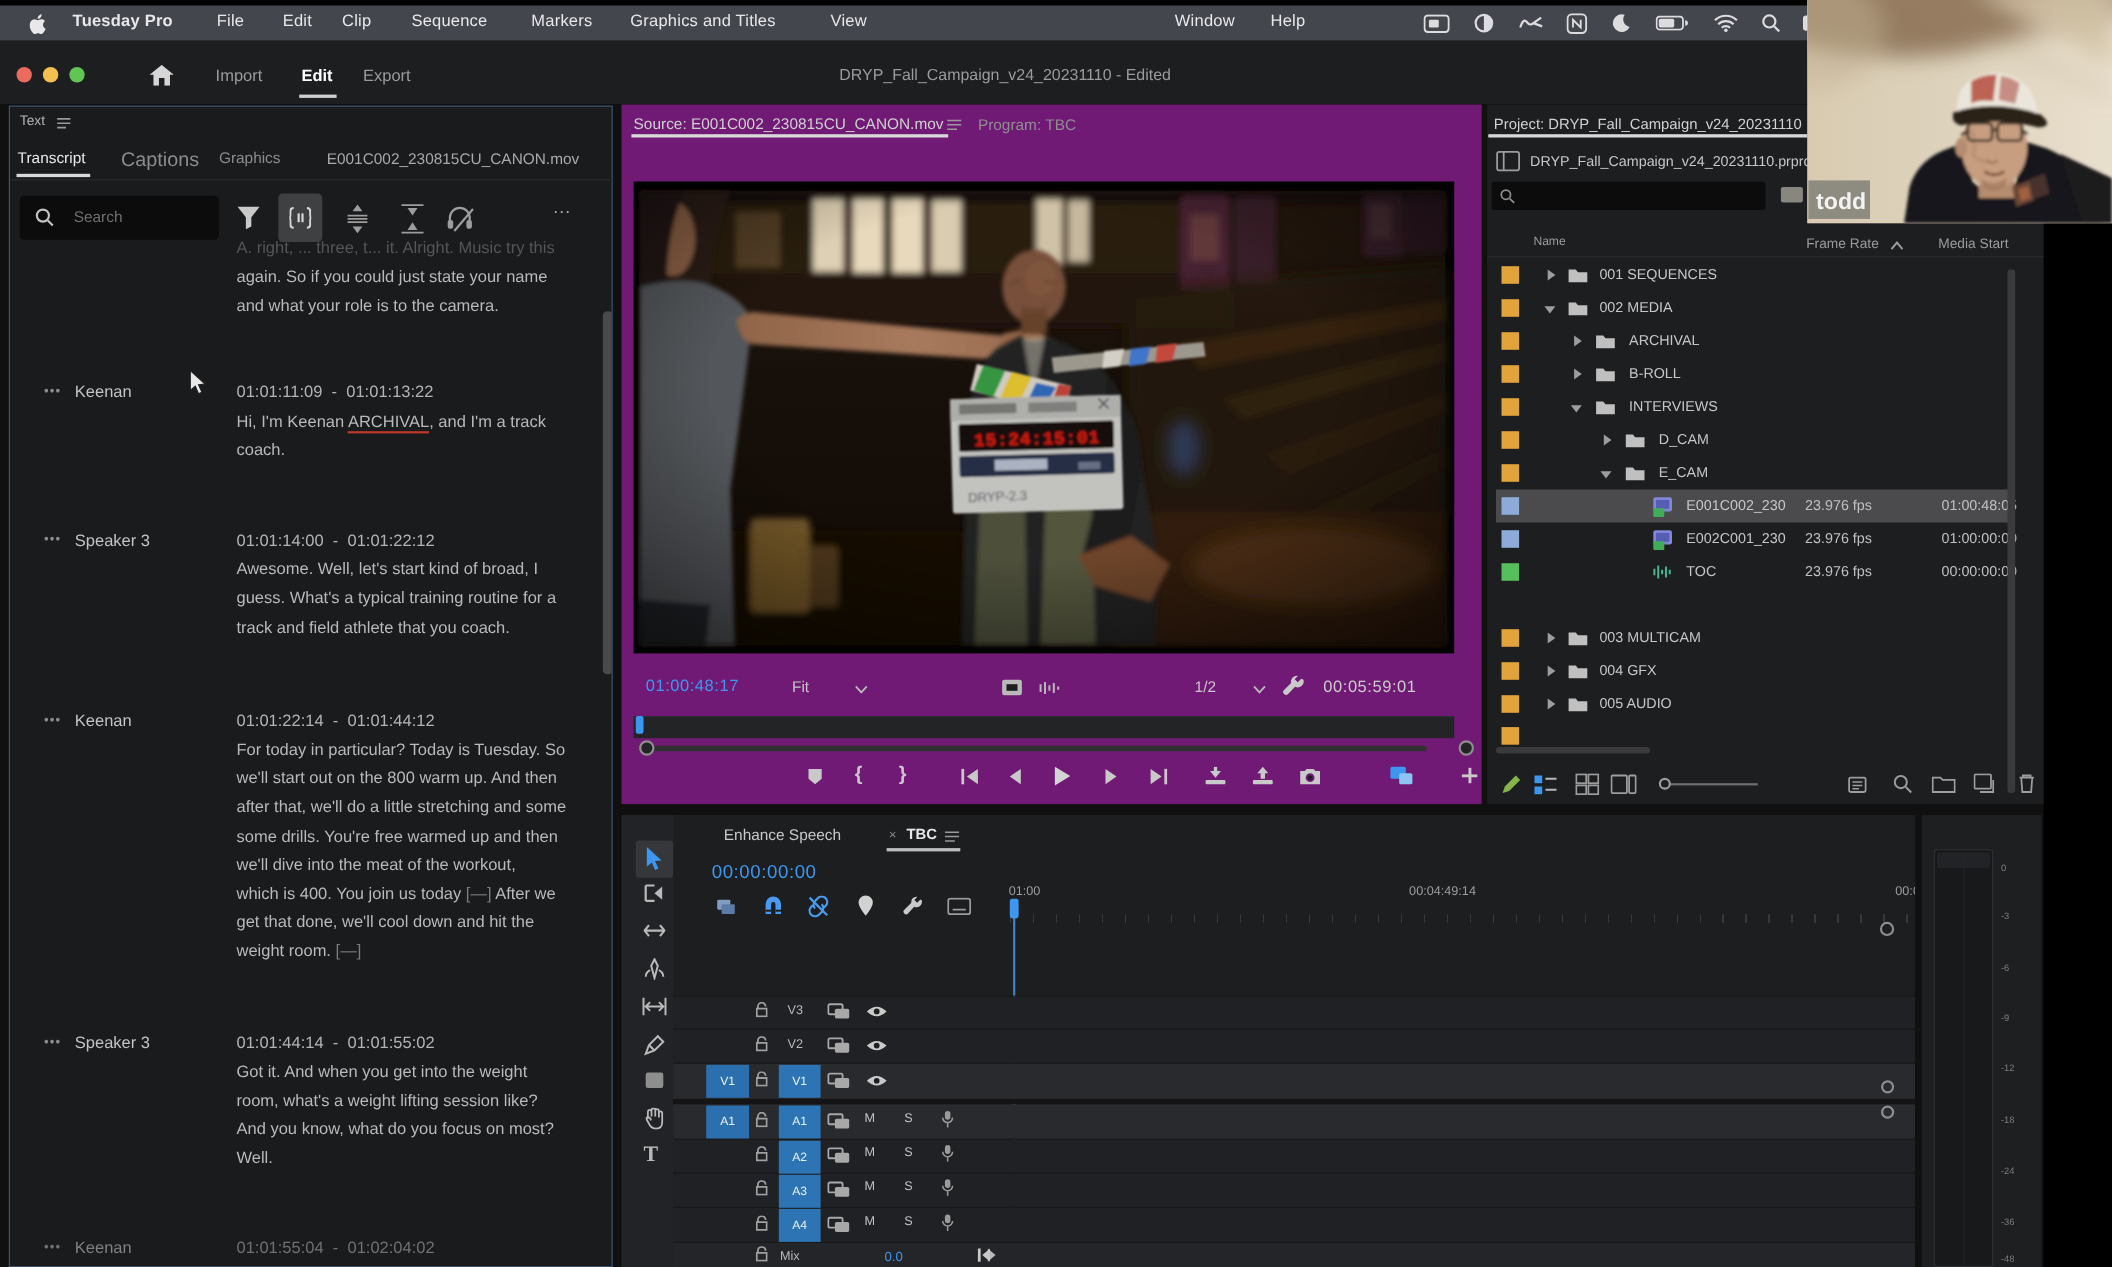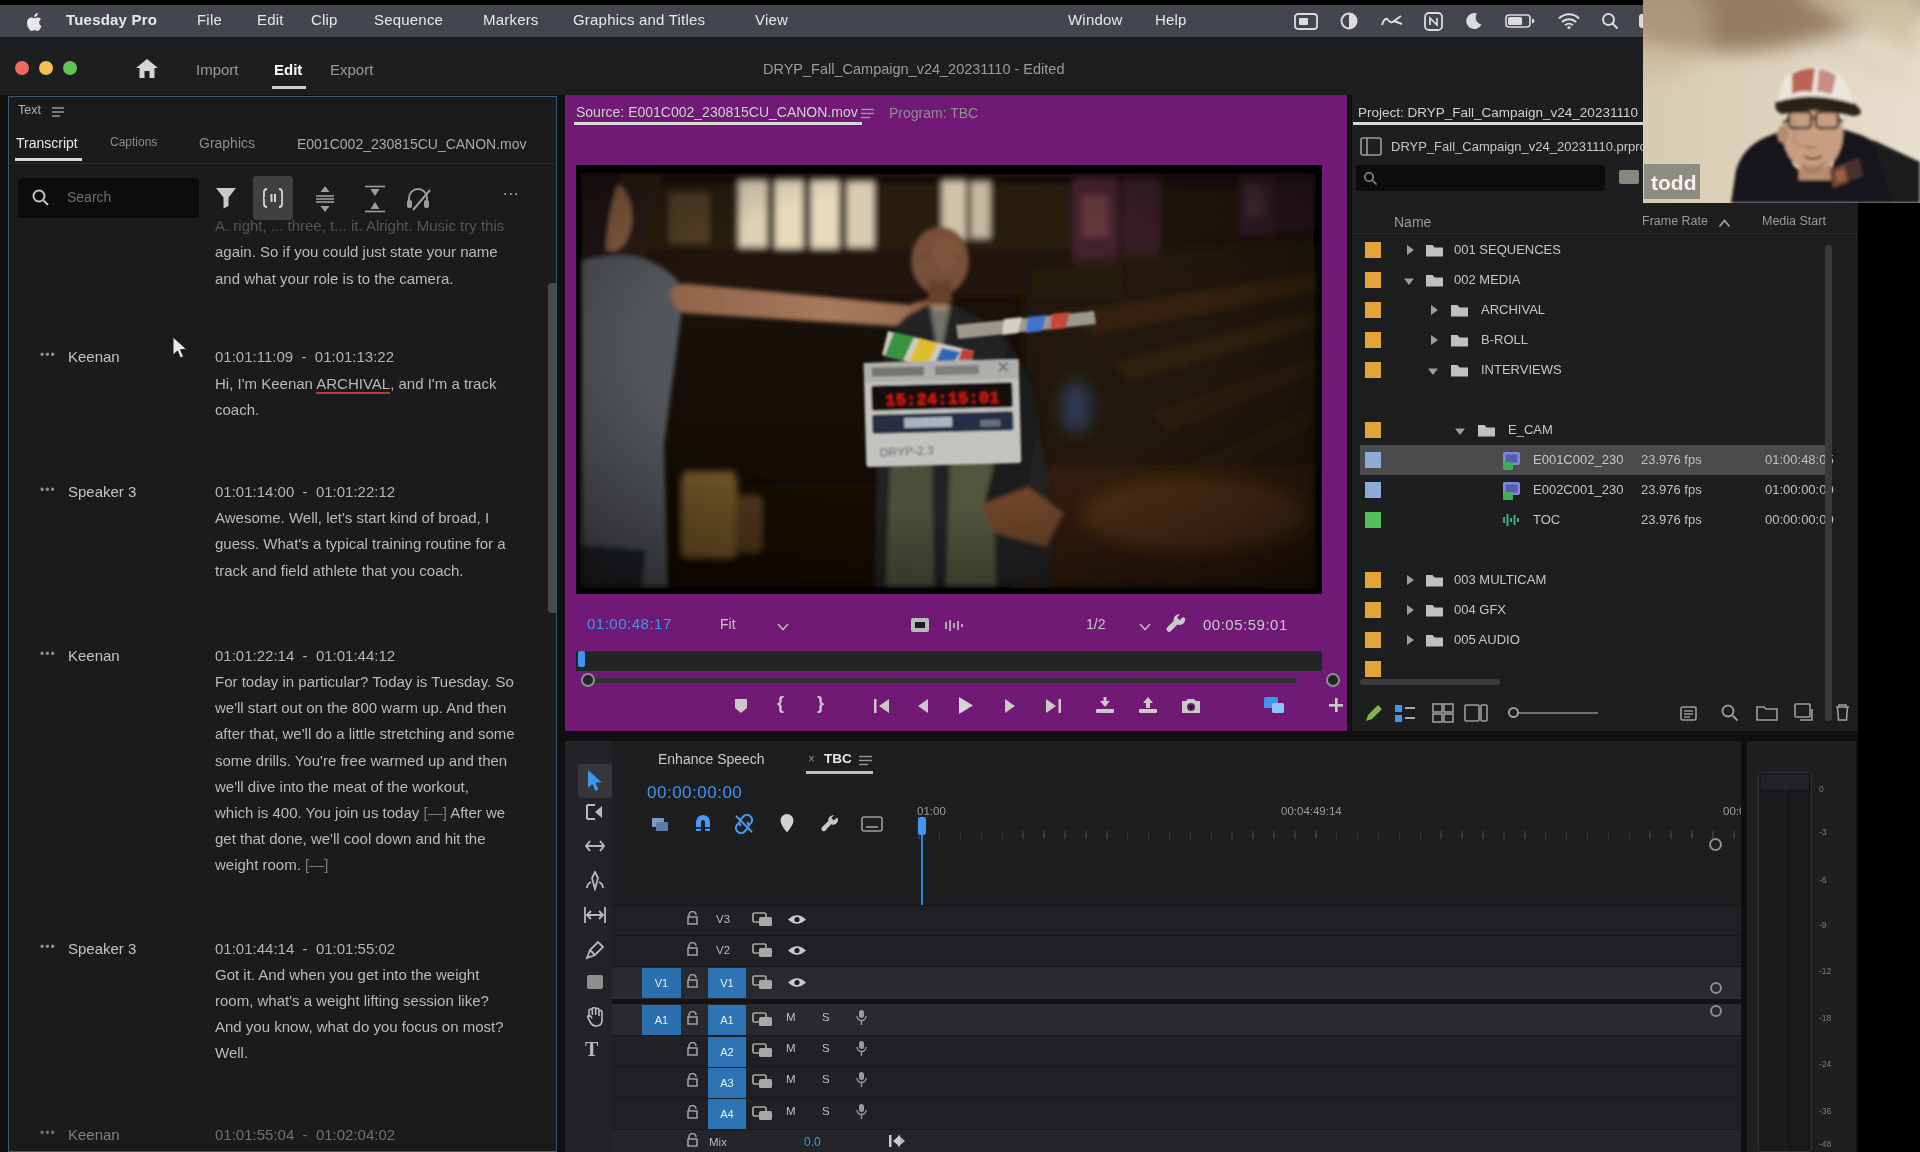--- a/index.html
+++ b/index.html
@@ -127,21 +127,21 @@
     <span class="abs" style="left:9px; top:6px; font-size:12.5px; color:#b2b2b2;">Text</span>
     <svg class="abs" style="left:42px; top:9px;" width="14" height="12" viewBox="0 0 14 12">
       <g stroke="#9a9a9a" stroke-width="1.5">
           <line x1="1" y1="2" x2="13" y2="2"></line>
           <line x1="1" y1="6" x2="13" y2="6"></line>
           <line x1="1" y1="10" x2="9" y2="10"></line>
         </g>
     </svg>
 
     <span class="abs" style="left:7px; top:38px; font-size:14px; color:#e8e8e8;">Transcript</span>
-    <span class="abs" style="left:101px; top:38px; font-size:12px; color:#8b8c8d;">Captions</span>
+    <span class="abs" style="left:101px; top:38px; font-size:18px; color:#8b8c8d;">Captions</span>
     <span class="abs" style="left:190px; top:38px; font-size:14px; color:#8b8c8d;">Graphics</span>
     <span class="abs" style="left:288px; top:39px; font-size:14px; color:#a9a9a9;">E001C002_230815CU_CANON.mov</span>
     <div class="abs" style="left:6px; top:61px; width:67px; height:3px; background:#d8d8d8;"></div>
     <div class="abs" style="left:0; top:66px; width:549px; height:1px; background:#2b2c2e;"></div>
 
     <div class="abs" style="left:9px; top:81px; width:181px; height:40px; background:#0c0c0c; border-radius:4px;"></div>
     <svg class="abs" style="left:22px; top:91px;" width="20" height="20" viewBox="0 0 20 20">
       <circle cx="8" cy="8" r="5.5" fill="none" stroke="#c3c3c3" stroke-width="2"></circle>
         <line x1="12.5" y1="12.5" x2="17" y2="17" stroke="#c3c3c3" stroke-width="2"></line>
     </svg>
@@ -471,21 +471,21 @@
     <span class="abs" style="left:39px; top:44px; font-size:13px; color:#c6c6c6;">DRYP_Fall_Campaign_v24_20231110.prproj</span>
     <div class="abs" style="left:4px; top:70px; width:249px; height:26px; background:#0c0c0c; border-radius:3px;"></div>
     <svg class="abs" style="left:11px; top:76px;" width="15" height="15" viewBox="0 0 15 15">
       <circle cx="6" cy="6" r="4.2" fill="none" stroke="#8e8e8e" stroke-width="1.6"></circle>
         <line x1="9.5" y1="9.5" x2="13.5" y2="13.5" stroke="#8e8e8e" stroke-width="1.6"></line>
     </svg>
     <svg class="abs" style="left:266px; top:72px;" width="22" height="20" viewBox="0 0 22 20">
         <rect x="1" y="3" width="20" height="14" rx="2" fill="#88877f"></rect>
       </svg>
 
-    <span class="abs" style="left:42px; top:119px; font-size:14px; color:#9b9b9b;">Name</span>
+    <span class="abs" style="left:42px; top:119px; font-size:11px; color:#9b9b9b;">Name</span>
     <span class="abs" style="left:290px; top:119px; font-size:12.5px; color:#9b9b9b;">Frame Rate</span>
     <svg class="abs" style="left:366px; top:124px;" width="13" height="9" viewBox="0 0 13 9">
         <path d="M1.5 7.5 L6.5 1.5 L11.5 7.5" fill="none" stroke="#9b9b9b" stroke-width="1.8"></path>
       </svg>
     <span class="abs" style="left:410px; top:119px; font-size:12.5px; color:#9b9b9b;">Media Start</span>
     <div class="abs" style="left:0; top:138px; width:506px; height:1px; background:#2a2b2d;"></div>
 
     <div id="tree" class="abs" style="left:0; top:140px; width:506px; height:440px; font-size:13px; color:#c6c6c6;">
       <div class="row" style="top:0;">
         <div class="chip co"></div>
@@ -529,20 +529,30 @@
       </div>
       <div class="row" style="top:120px;">
         <div class="chip co"></div>
         <svg class="arr" style="left:75px; top:12px;" width="12" height="9" viewBox="0 0 12 9">
             <path d="M1 1.5 L6 8 L11 1.5 Z" fill="#9d9d9d"></path>
           </svg>
         <svg class="fold" style="left:98px;" width="19" height="15" viewBox="0 0 19 15">
             <path d="M1 2 h6.5 l2 2.5 h8.5 v9 h-17 Z" fill="#c0c0c0"></path>
           </svg>
         <span class="lbl" style="left:129px;">INTERVIEWS</span>
+      </div>
+      <div class="row" style="top:150px;">
+        <div class="chip co"></div>
+        <svg class="arr" style="left:104px;" width="10" height="12" viewBox="0 0 10 12">
+            <path d="M2 1 L9 6 L2 11 Z" fill="#9d9d9d"></path>
+          </svg>
+        <svg class="fold" style="left:125px;" width="19" height="15" viewBox="0 0 19 15">
+            <path d="M1 2 h6.5 l2 2.5 h8.5 v9 h-17 Z" fill="#c0c0c0"></path>
+          </svg>
+        <span class="lbl" style="left:156px;">D_CAM</span>
       </div>
       <div class="row" style="top:180px;">
         <div class="chip co"></div>
         <svg class="arr" style="left:102px; top:12px;" width="12" height="9" viewBox="0 0 12 9">
             <path d="M1 1.5 L6 8 L11 1.5 Z" fill="#9d9d9d"></path>
           </svg>
         <svg class="fold" style="left:125px;" width="19" height="15" viewBox="0 0 19 15">
             <path d="M1 2 h6.5 l2 2.5 h8.5 v9 h-17 Z" fill="#c0c0c0"></path>
           </svg>
         <span class="lbl" style="left:156px;">E_CAM</span>

